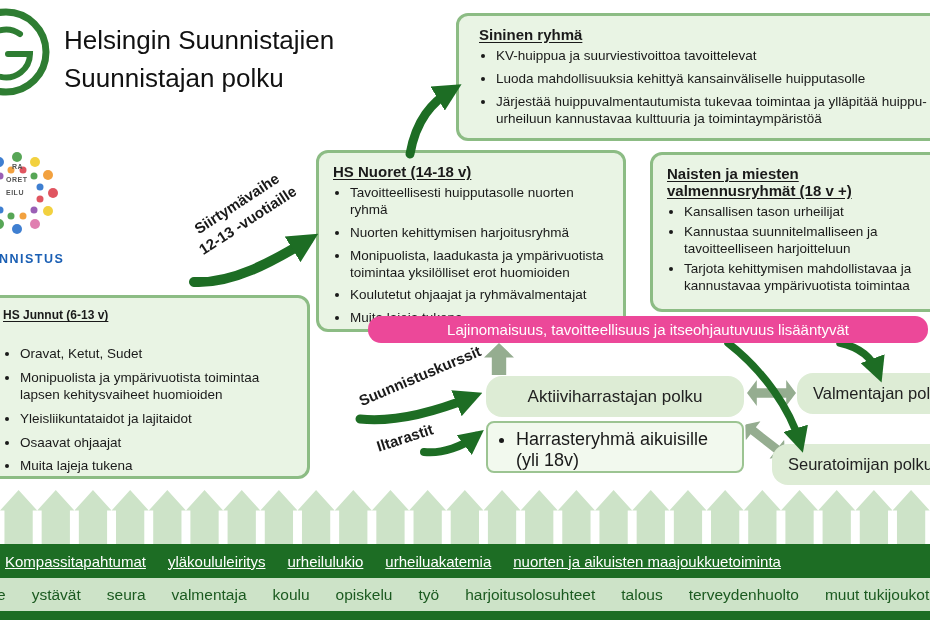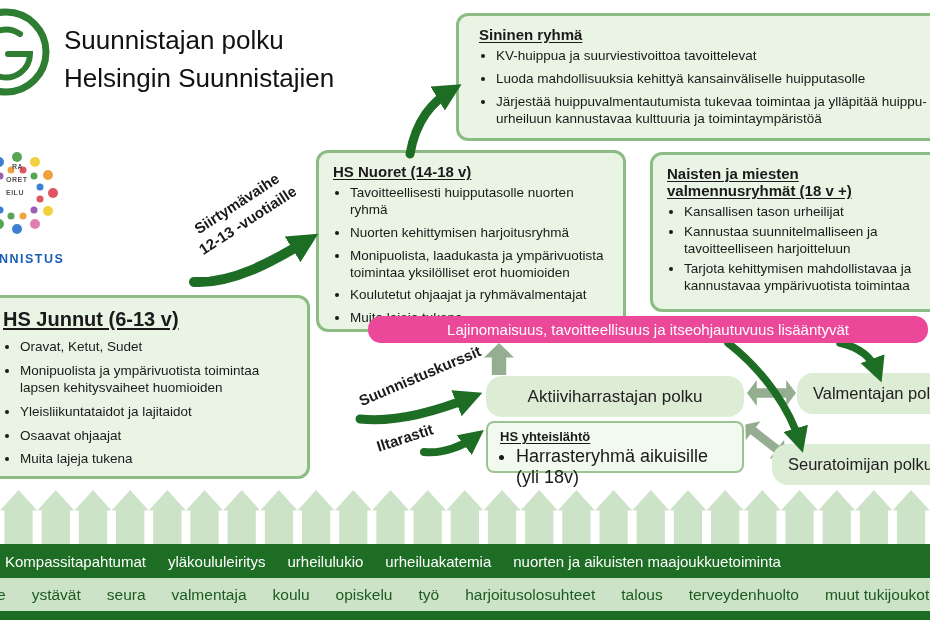--- a/index.html
+++ b/index.html
@@ -19,21 +19,21 @@
   .box { background:#e9f4e4; border:3px solid #8cbc84; border-radius:12px; padding:10px 14px; z-index:1; }
   .box-title { font-weight:bold; text-decoration:underline; text-underline-offset:2px; font-size:15px; margin-bottom:5px; }
   .box ul { margin-left:17px; font-size:13.5px; }
   .box li { margin-bottom:6px; line-height:1.25; }
 
   #sininen-box   { left:456px; top:13px;  width:520px; height:128px; padding-left:20px; }
   #nuoret-box    { left:316px; top:150px; width:310px; height:182px; }
   #valmennus-box { left:650px; top:152px; width:300px; height:160px; }
   #valmennus-box li { margin-bottom:4px; line-height:1.22; }
   #junnut-box    { left:-22px; top:295px; width:332px; height:184px; padding-left:22px; }
-  #junnut-box .box-title { font-size:20px; margin-bottom:8px; }
+  #junnut-box .box-title { font-size:12px; margin-bottom:24px; }
   #junnut-box li { margin-bottom:7px; }
 
   
   .mid-banner { left:368px; top:316px; width:560px; height:27px; background:#ec4899; color:#fff;
     border-radius:13px; display:flex; align-items:center; justify-content:center; font-size:15px; z-index:6; white-space:nowrap; }
 
   
   .pill { background:#ddecd5; border-radius:16px; color:#222; z-index:2; }
   #aktiivi-box { left:486px; top:376px; width:258px; height:41px; display:flex; align-items:center; justify-content:center; font-size:17px; }
   #valmentaja-box   { left:797px; top:373px; width:175px; height:41px; line-height:41px; padding-left:16px; font-size:16.5px; white-space:nowrap; }
@@ -59,37 +59,37 @@
 
   svg.arrow { position:absolute; z-index:4; overflow:visible; }
 
   
   #fence { left:0; top:490px; width:930px; height:54px; display:flex; z-index:1; }
   .picket { flex:0 0 37.2px; height:54px; background:#cde3c8;
     clip-path:polygon(50% 0,100% 38%,88% 38%,88% 100%,12% 100%,12% 38%,0 38%); }
 
   
   #banner-dark { left:0; top:544px; width:930px; height:34px; background:#1d6d24; color:#fff;
-    display:flex; align-items:center; gap:22px; padding-left:5px; font-size:15px; white-space:nowrap; }
+    display:flex; align-items:center; gap:22px; padding-left:5px; font-size:15px; white-space:nowrap;text-decoration:underline; }
   #banner-light { left:0; top:578px; width:930px; height:33px; background:#cde3c8; overflow:hidden; }
   #banner-light .row { position:absolute; left:-34px; top:0; height:33px; display:flex; align-items:center;
     gap:26px; font-size:15.5px; color:#1b5a20; white-space:nowrap; }
   #bottom-strip { left:0; top:611px; width:930px; height:9px; background:#1d6d24; }
 </style>
 </head>
 <body>
 
 <svg class="abs" style="left:-42px; top:4px;" width="96" height="96" viewBox="0 0 96 96">
   <circle cx="48" cy="48" r="40" fill="#ffffff" stroke="#2e7d32" stroke-width="7"></circle>
   <path d="M 62,30 A 24,24 0 1 0 72,50 L 50,50" fill="none" stroke="#2e7d32" stroke-width="6" stroke-linecap="round"></path>
 </svg>
 
 <div class="abs page-title">
+  <div>Helsingin Suunnistajien</div>
   <div>Suunnistajan polku</div>
-  <div>Helsingin Suunnistajien</div>
 </div>
 
 <svg class="abs" style="left:-30px; top:146px;" width="94" height="94" viewBox="0 0 94 94">
   <circle cx="83" cy="47" r="5" fill="#e05560"></circle>
     <circle cx="78" cy="29" r="5" fill="#f2a13f"></circle>
   <circle cx="65" cy="16" r="5" fill="#f2d13f"></circle>
     <circle cx="47" cy="11" r="5" fill="#57a656"></circle>
   <circle cx="29" cy="16" r="5" fill="#3f7fd1"></circle>
     <circle cx="16" cy="29" r="5" fill="#9a5fb5"></circle>
   <circle cx="11" cy="47" r="5" fill="#e05560"></circle>
@@ -199,21 +199,20 @@
   <defs>
       <marker id="ah6" viewBox="0 0 10 10" refX="6" refY="5" markerWidth="3.4" markerHeight="3.4" orient="auto">
         <path d="M0,0 L10,5 L0,10 z" fill="#1d6d24"></path>
       </marker>
     </defs>
   <path d="M 14,6 C 50,34 76,72 86,106" fill="none" stroke="#1d6d24" stroke-width="7.5" stroke-linecap="round" marker-end="url(#ah6)"></path>
 </svg>
 
 <div class="abs pill" id="aktiivi-box">Aktiiviharrastajan polku</div>
 <div class="abs" id="yhteislahto-box">
-  <div class="box-title">HS yhteislähtö</div>
   <ul>
     <li>Harrasteryhmä aikuisille (yli 18v)</li>
   </ul>
 </div>
 
 <div class="abs pill" id="valmentaja-box">Valmentajan polku</div>
 <div class="abs pill" id="seuratoimija-box">Seuratoimijan polku</div>
 
 <div class="abs rot-label" id="kurssit-label">Suunnistuskurssit</div>
 <svg class="arrow" style="left:352px; top:385px;" width="136" height="46">

